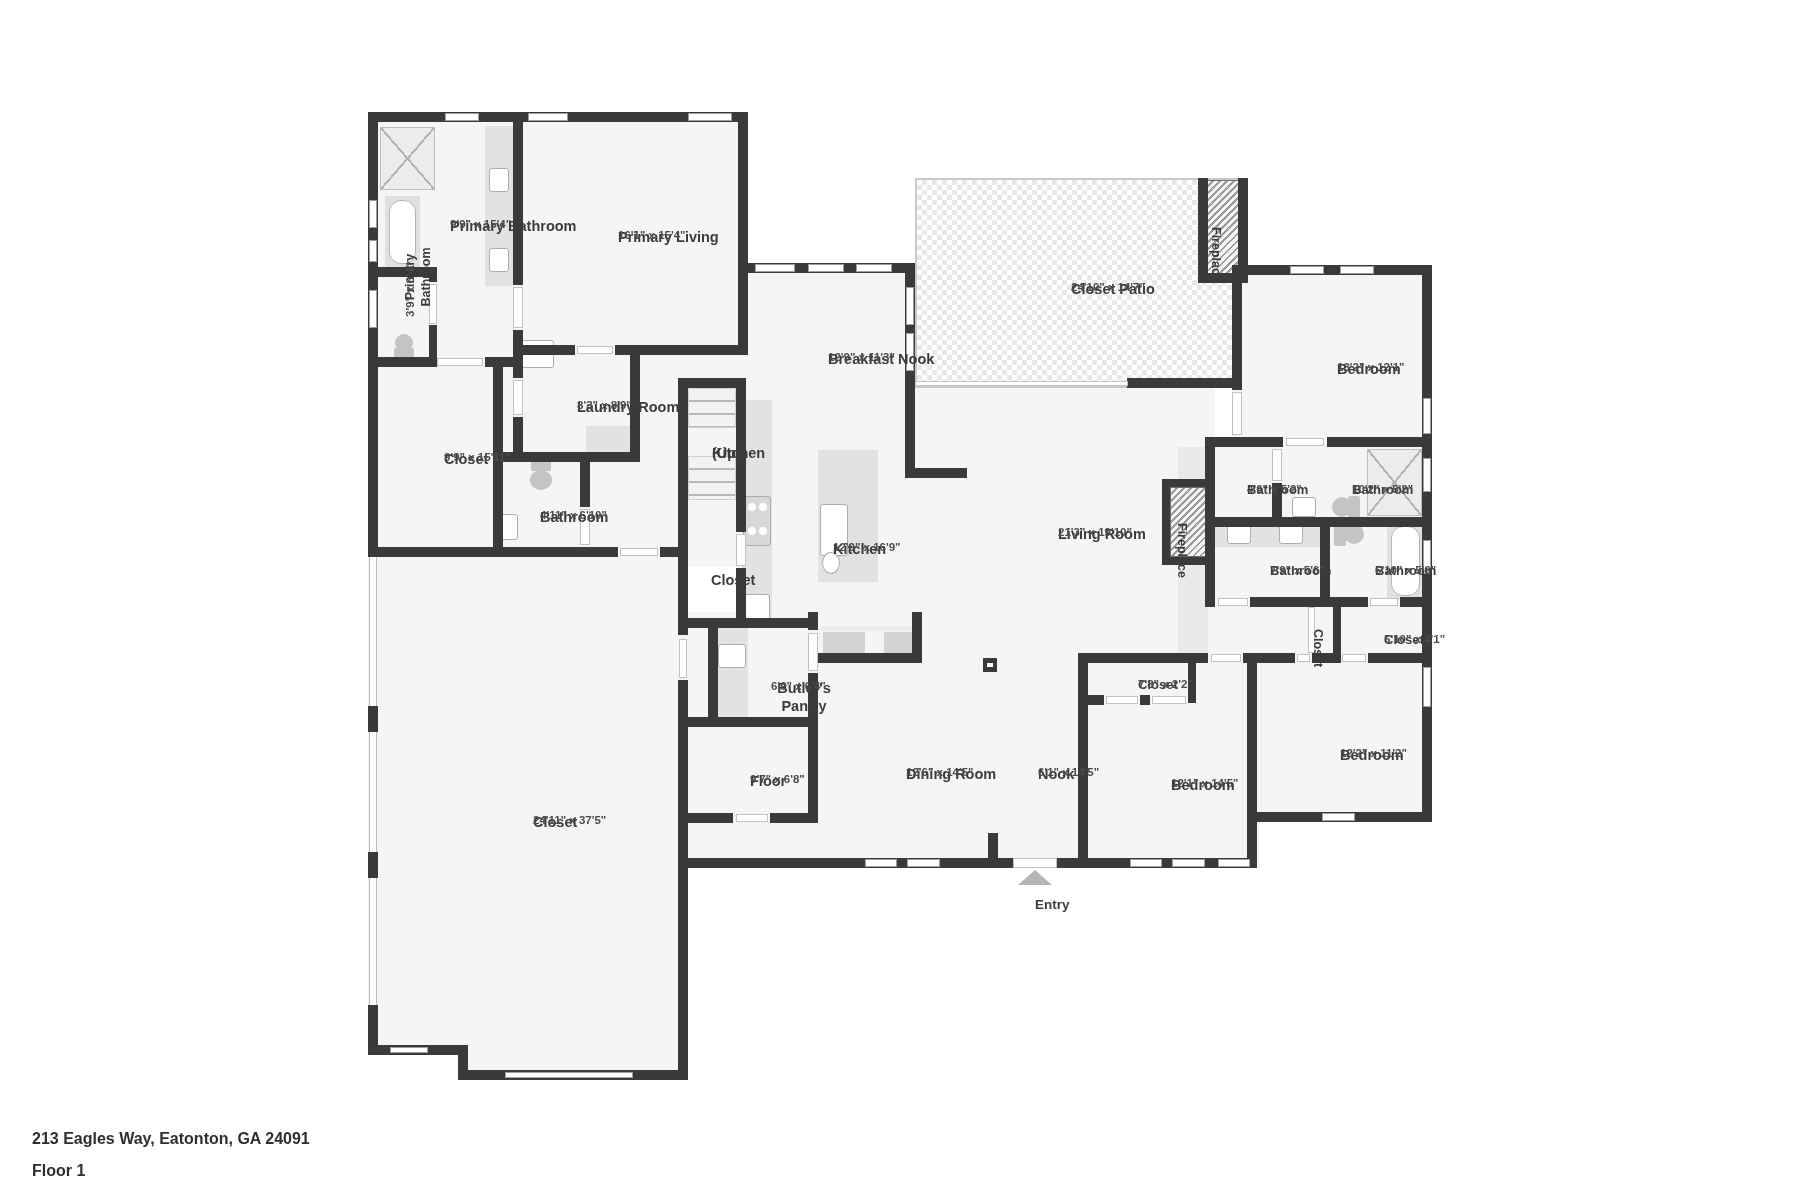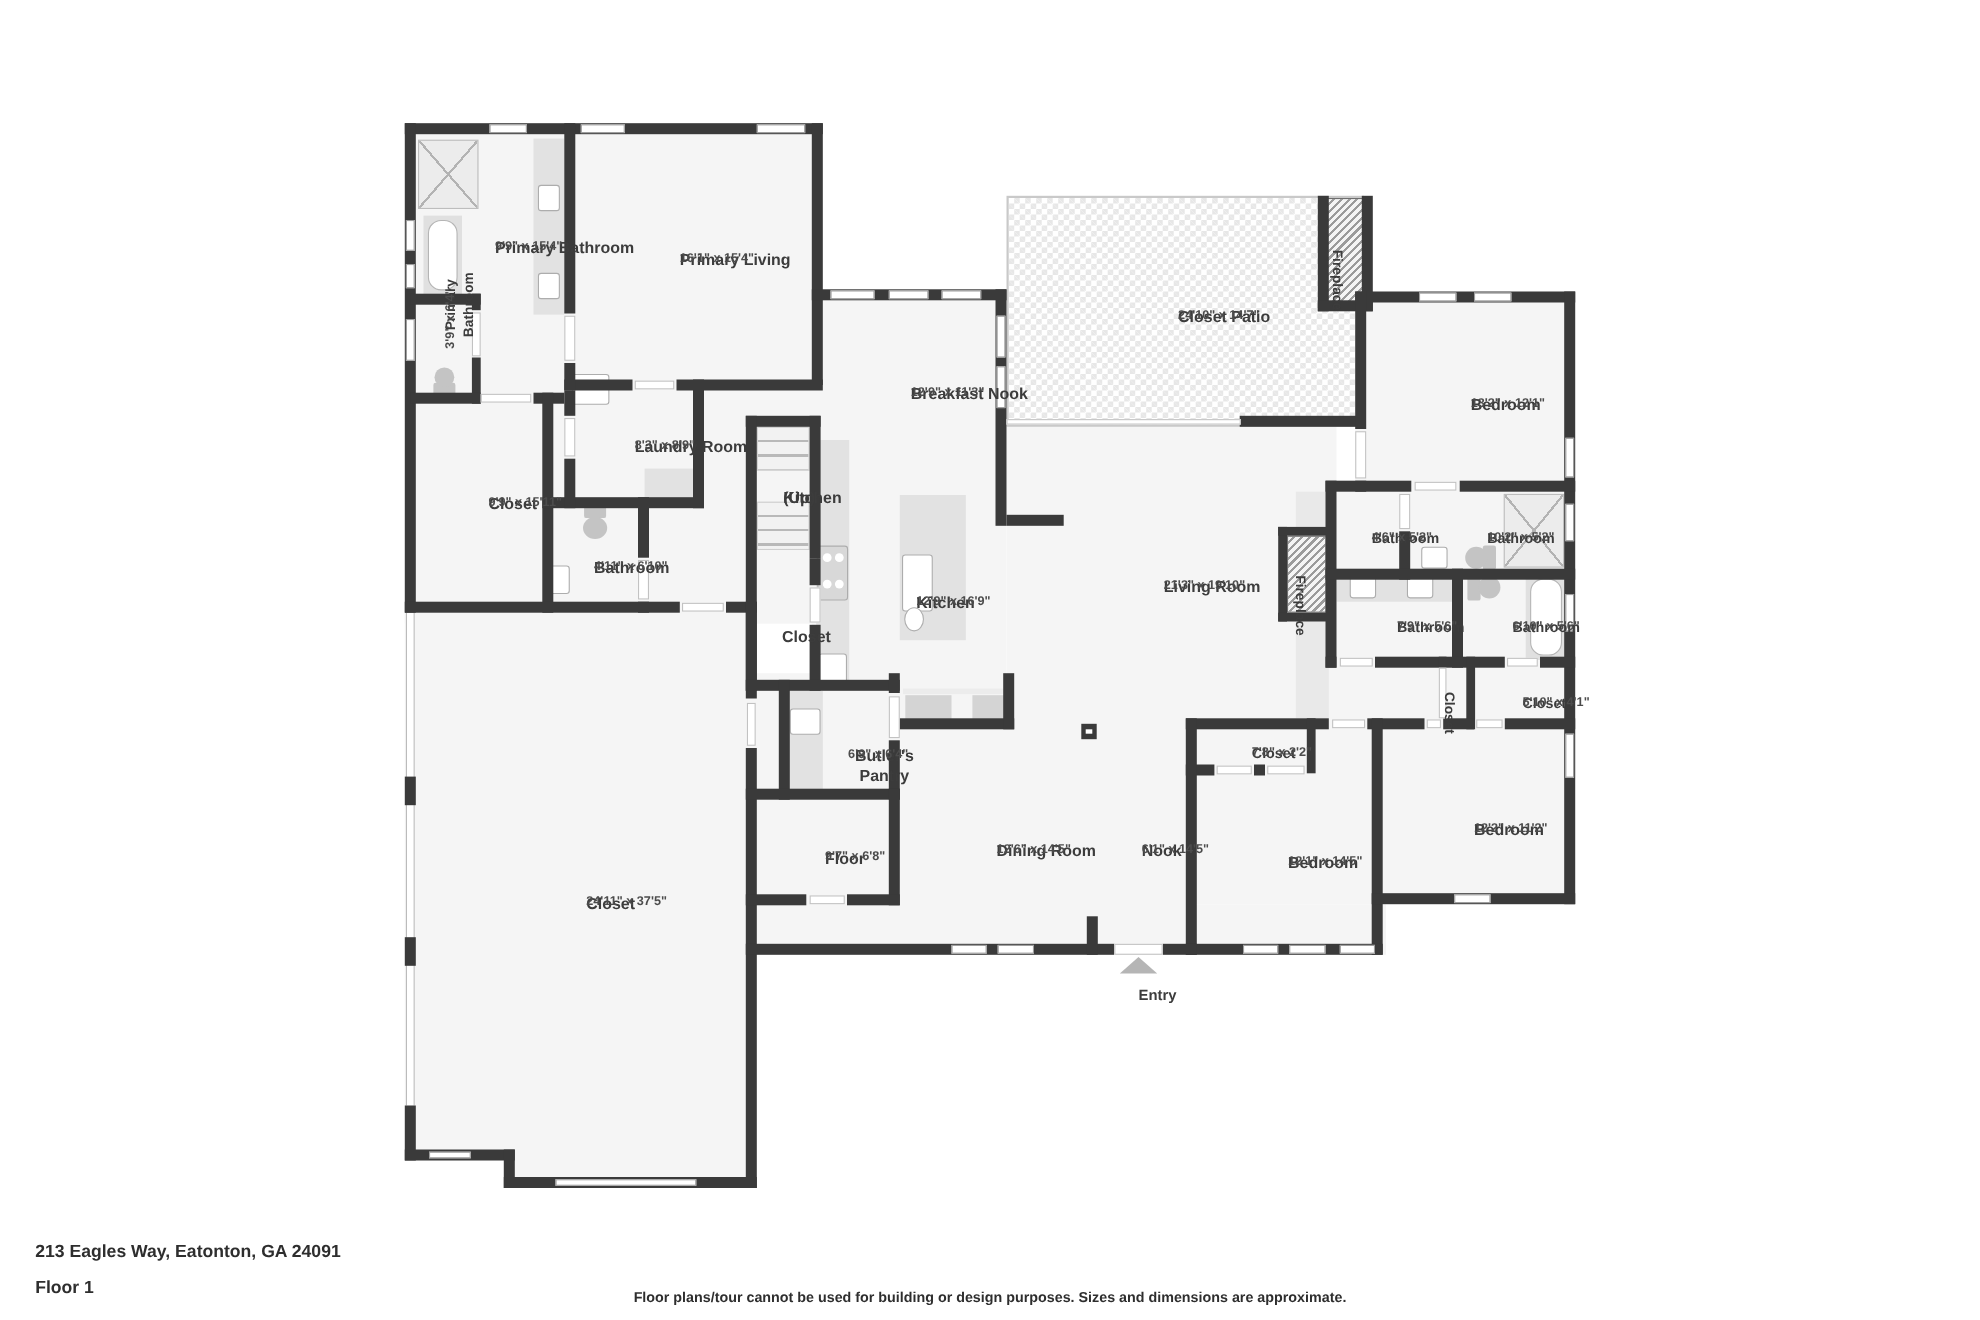--- a/index.html
+++ b/index.html
@@ -378,14 +378,13 @@
   <div class="lbl" style="left:533px;top:813px">
       <div class="nm">Closet</div>
       <div class="dm">24'11" x 37'5"</div>
     </div>
   <div class="lbl" style="left:1035px;top:897px">
       <div class="nm" style="font-size:13.5px">Entry</div>
     </div>
 
   <div class="ftr" style="left:32px;top:1130px;font-size:16px">213 Eagles Way, Eatonton, GA 24091</div>
   <div class="ftr" style="left:32px;top:1162px;font-size:16px">Floor 1</div>
-  <div class="ftr" style="left:900px;top:1172px;transform:translateX(-50%);font-size:13px;white-space:nowrap">Floor plans/tour cannot be used for building or design purposes. Sizes and dimensions are approximate.</div>
 </div>
 
 </body></html>

